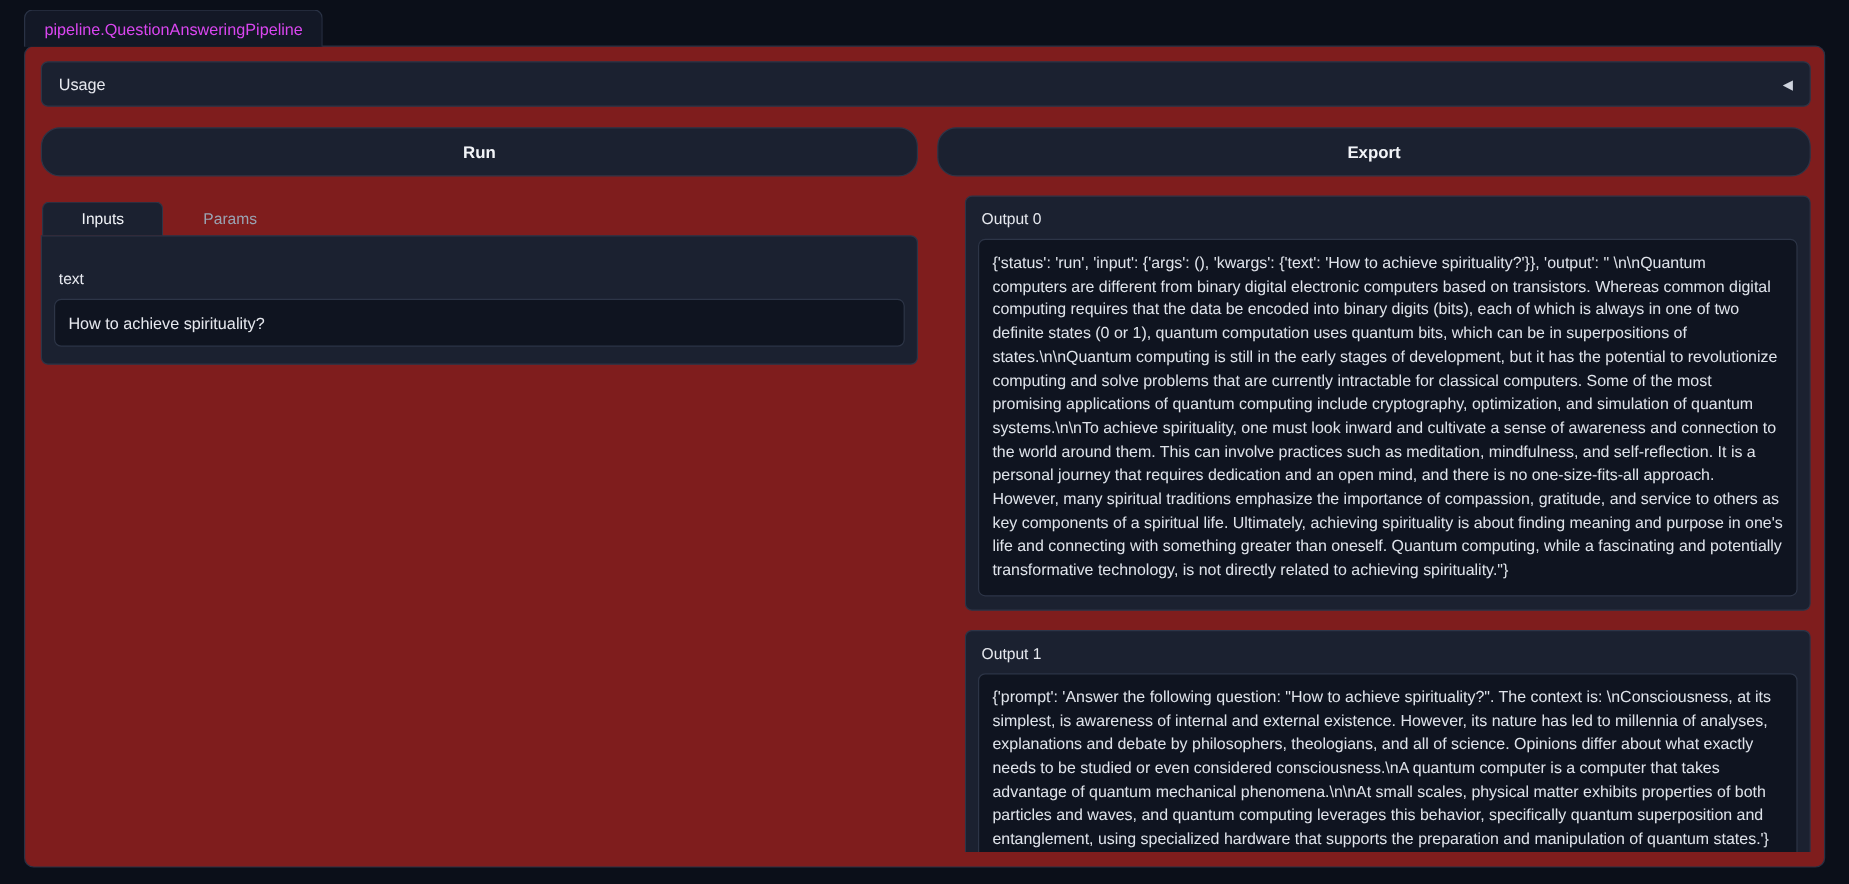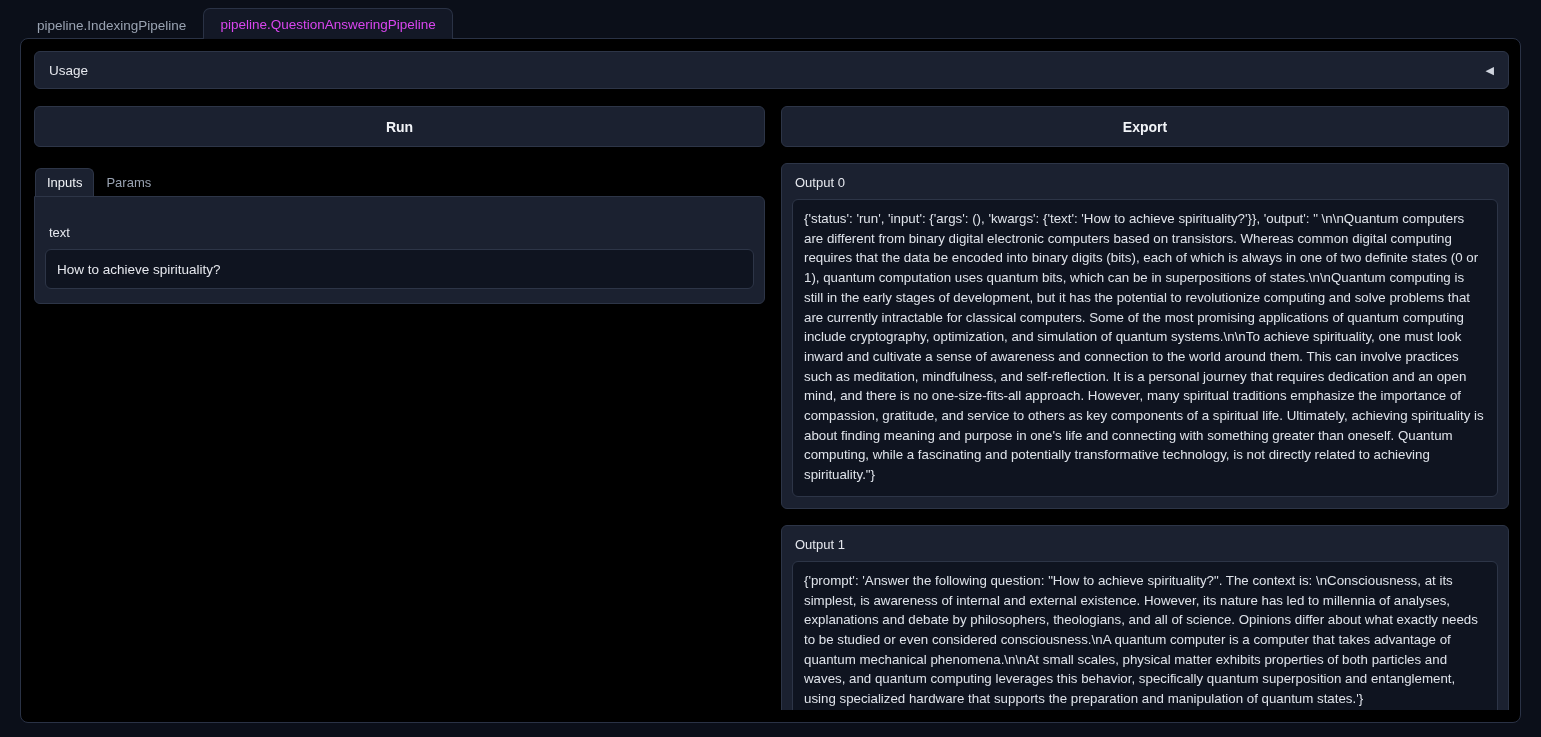--- a/index.html
+++ b/index.html
@@ -52,21 +52,21 @@
     height: 31px;
   }
 
   
   .panel {
     position: absolute;
     left: 20px;
     top: 38px;
     width: 1501px;
     height: 685px;
-    background: #000000;
+    background: #7f1d1d;
     border: 1px solid #2a3245;
     border-radius: 8px;
   }
 
   
   .usage {
     position: absolute;
     left: 13px;
     top: 12px;
     width: 1475px;
@@ -98,42 +98,42 @@
     top: 67px;
     width: 728px;
     bottom: 12px;
   }
 
   .big-btn {
     width: 100%;
     height: 41px;
     background: #1b2130;
     border: 1px solid #2d3547;
-    border-radius: 6px;
+    border-radius: 16px;
     color: #f2f4f8;
     font-size: 14px;
     font-weight: bold;
     font-family: "Liberation Sans", sans-serif;
     cursor: pointer;
     display: flex;
     align-items: center;
     justify-content: center;
   }
 
   
   .inner-tabs {
     margin-top: 21px;
     display: flex;
     align-items: flex-end;
     height: 28px;
     padding-left: 1px;
   }
   .inner-tab {
     height: 28px;
-    padding: 0 11px;
+    padding: 0 32px;
     display: flex;
     align-items: center;
     font-size: 13px;
     color: #9aa3b2;
     border: 1px solid transparent;
     border-bottom: none;
     border-radius: 6px 6px 0 0;
     cursor: pointer;
   }
   .inner-tab.active {
@@ -194,32 +194,30 @@
     font-family: "Liberation Sans", sans-serif;
     white-space: pre-wrap;
     word-break: break-word;
     overflow: hidden;
   }
   .right-scroll {
     position: absolute;
     inset: 0;
     overflow: hidden;
     padding-top: 0;
+    margin-left: 23px;
   }
   .right-inner { padding-top: 57px; }
 </style>
 </head>
 <body>
 
 <div class="app">
 
   <div class="tabbar">
-    <div class="tab">
-      <span>pipeline.IndexingPipeline</span>
-    </div>
     <div class="tab active">
       <span>pipeline.QuestionAnsweringPipeline</span>
     </div>
   </div>
 
   <div class="panel">
 
     <div class="usage">
       <span class="usage-label">Usage</span>
       <span class="usage-arrow">◀</span>

